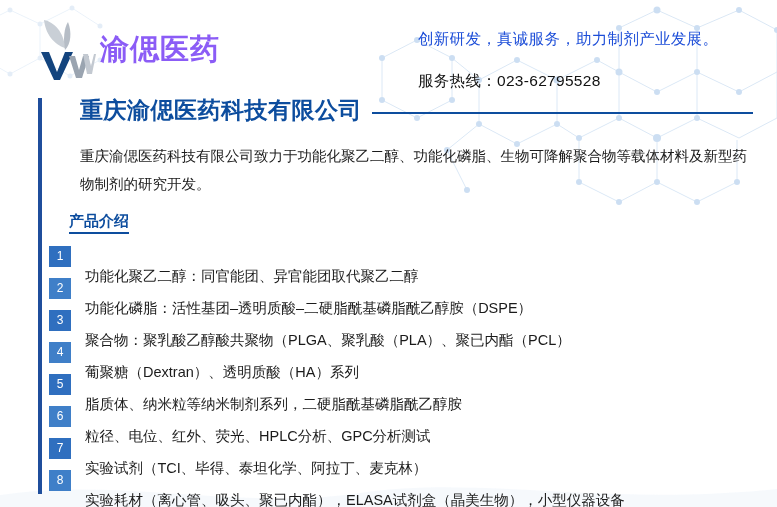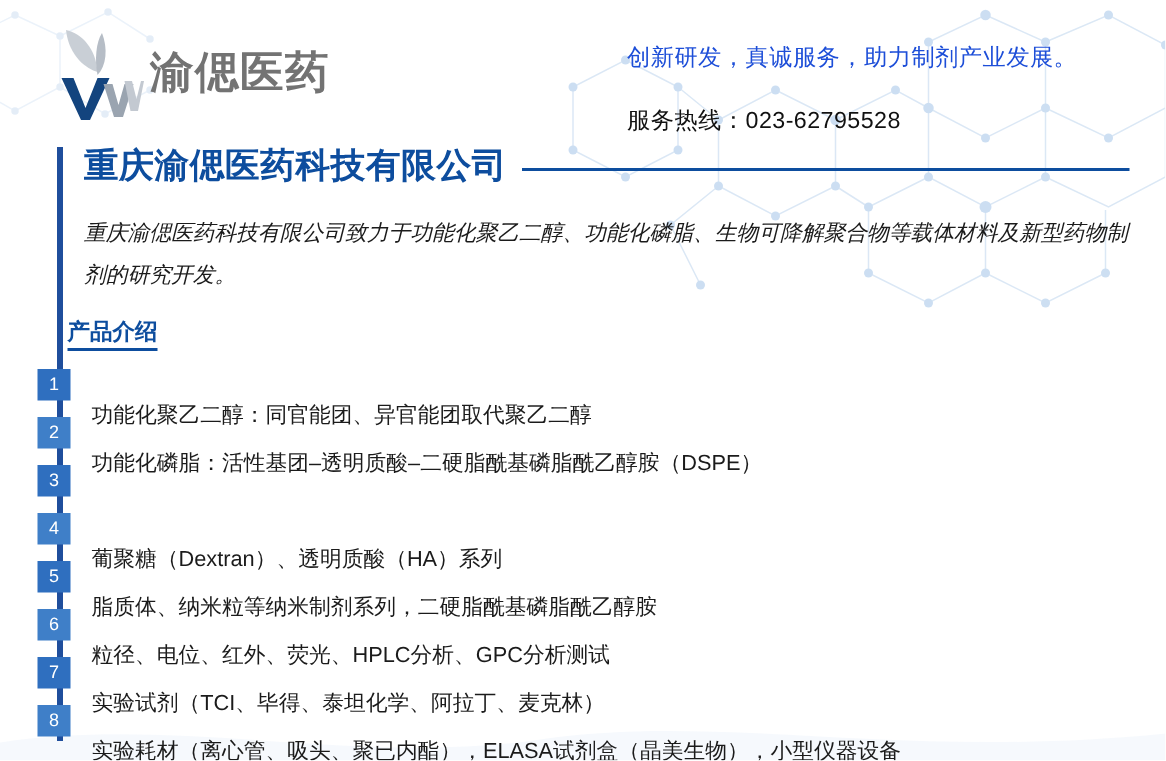--- a/index.html
+++ b/index.html
@@ -67,21 +67,21 @@
   }
   .logo-mark {
     width: 58px;
     height: 64px;
     position: relative;
     margin-right: 4px;
   }
   .logo-text {
     font-size: 29px;
     font-weight: bold;
-    color: #737373;
+    color: #8b5cf6;
     letter-spacing: 1px;
     line-height: 1;
     margin-top: 2px;
     font-family: "Liberation Sans", sans-serif;
   }
 
   .header-slogan {
     position: absolute;
     left: 418px;
     top: 26px;
@@ -97,21 +97,21 @@
     font-size: 15.5px;
     line-height: 26px;
     letter-spacing: 0.3px;
     color: #111;
     margin-top: 16px;
   }
 
   
   .body-wrap {
     position: relative;
-    padding-left: 34px;
+    padding-left: 58px;
     padding-right: 24px;
   }
   .left-rule {
     position: absolute;
     left: 38px;
     top: 6px;
     bottom: 2px;
     width: 4px;
     background: #1f4e9c;
   }
@@ -140,21 +140,20 @@
   }
 
   
   .intro {
     margin-left: 22px;
     margin-top: 14px;
     font-size: 14.5px;
     line-height: 28px;
     color: #1b1b1b;
     max-width: 700px;
-    font-style: italic;
   }
 
   
   .section-heading {
     margin-left: 11px;
     margin-top: 14px;
     font-size: 15px;
     font-weight: bold;
     color: #0d4d9e;
     display: inline-block;
@@ -321,20 +320,21 @@
       <div class="list-item">
         <div class="num-badge">1</div>
         <div class="item-text">功能化聚乙二醇：同官能团、异官能团取代聚乙二醇</div>
       </div>
       <div class="list-item">
         <div class="num-badge alt">2</div>
         <div class="item-text">功能化磷脂：活性基团–透明质酸–二硬脂酰基磷脂酰乙醇胺（DSPE）</div>
       </div>
       <div class="list-item">
         <div class="num-badge">3</div>
+        <div class="item-text">聚合物：聚乳酸乙醇酸共聚物（PLGA、聚乳酸（PLA）、聚已内酯（PCL）</div>
       </div>
       <div class="list-item">
         <div class="num-badge alt">4</div>
         <div class="item-text">葡聚糖（Dextran）、透明质酸（HA）系列</div>
       </div>
       <div class="list-item">
         <div class="num-badge">5</div>
         <div class="item-text">脂质体、纳米粒等纳米制剂系列，二硬脂酰基磷脂酰乙醇胺</div>
       </div>
       <div class="list-item">

